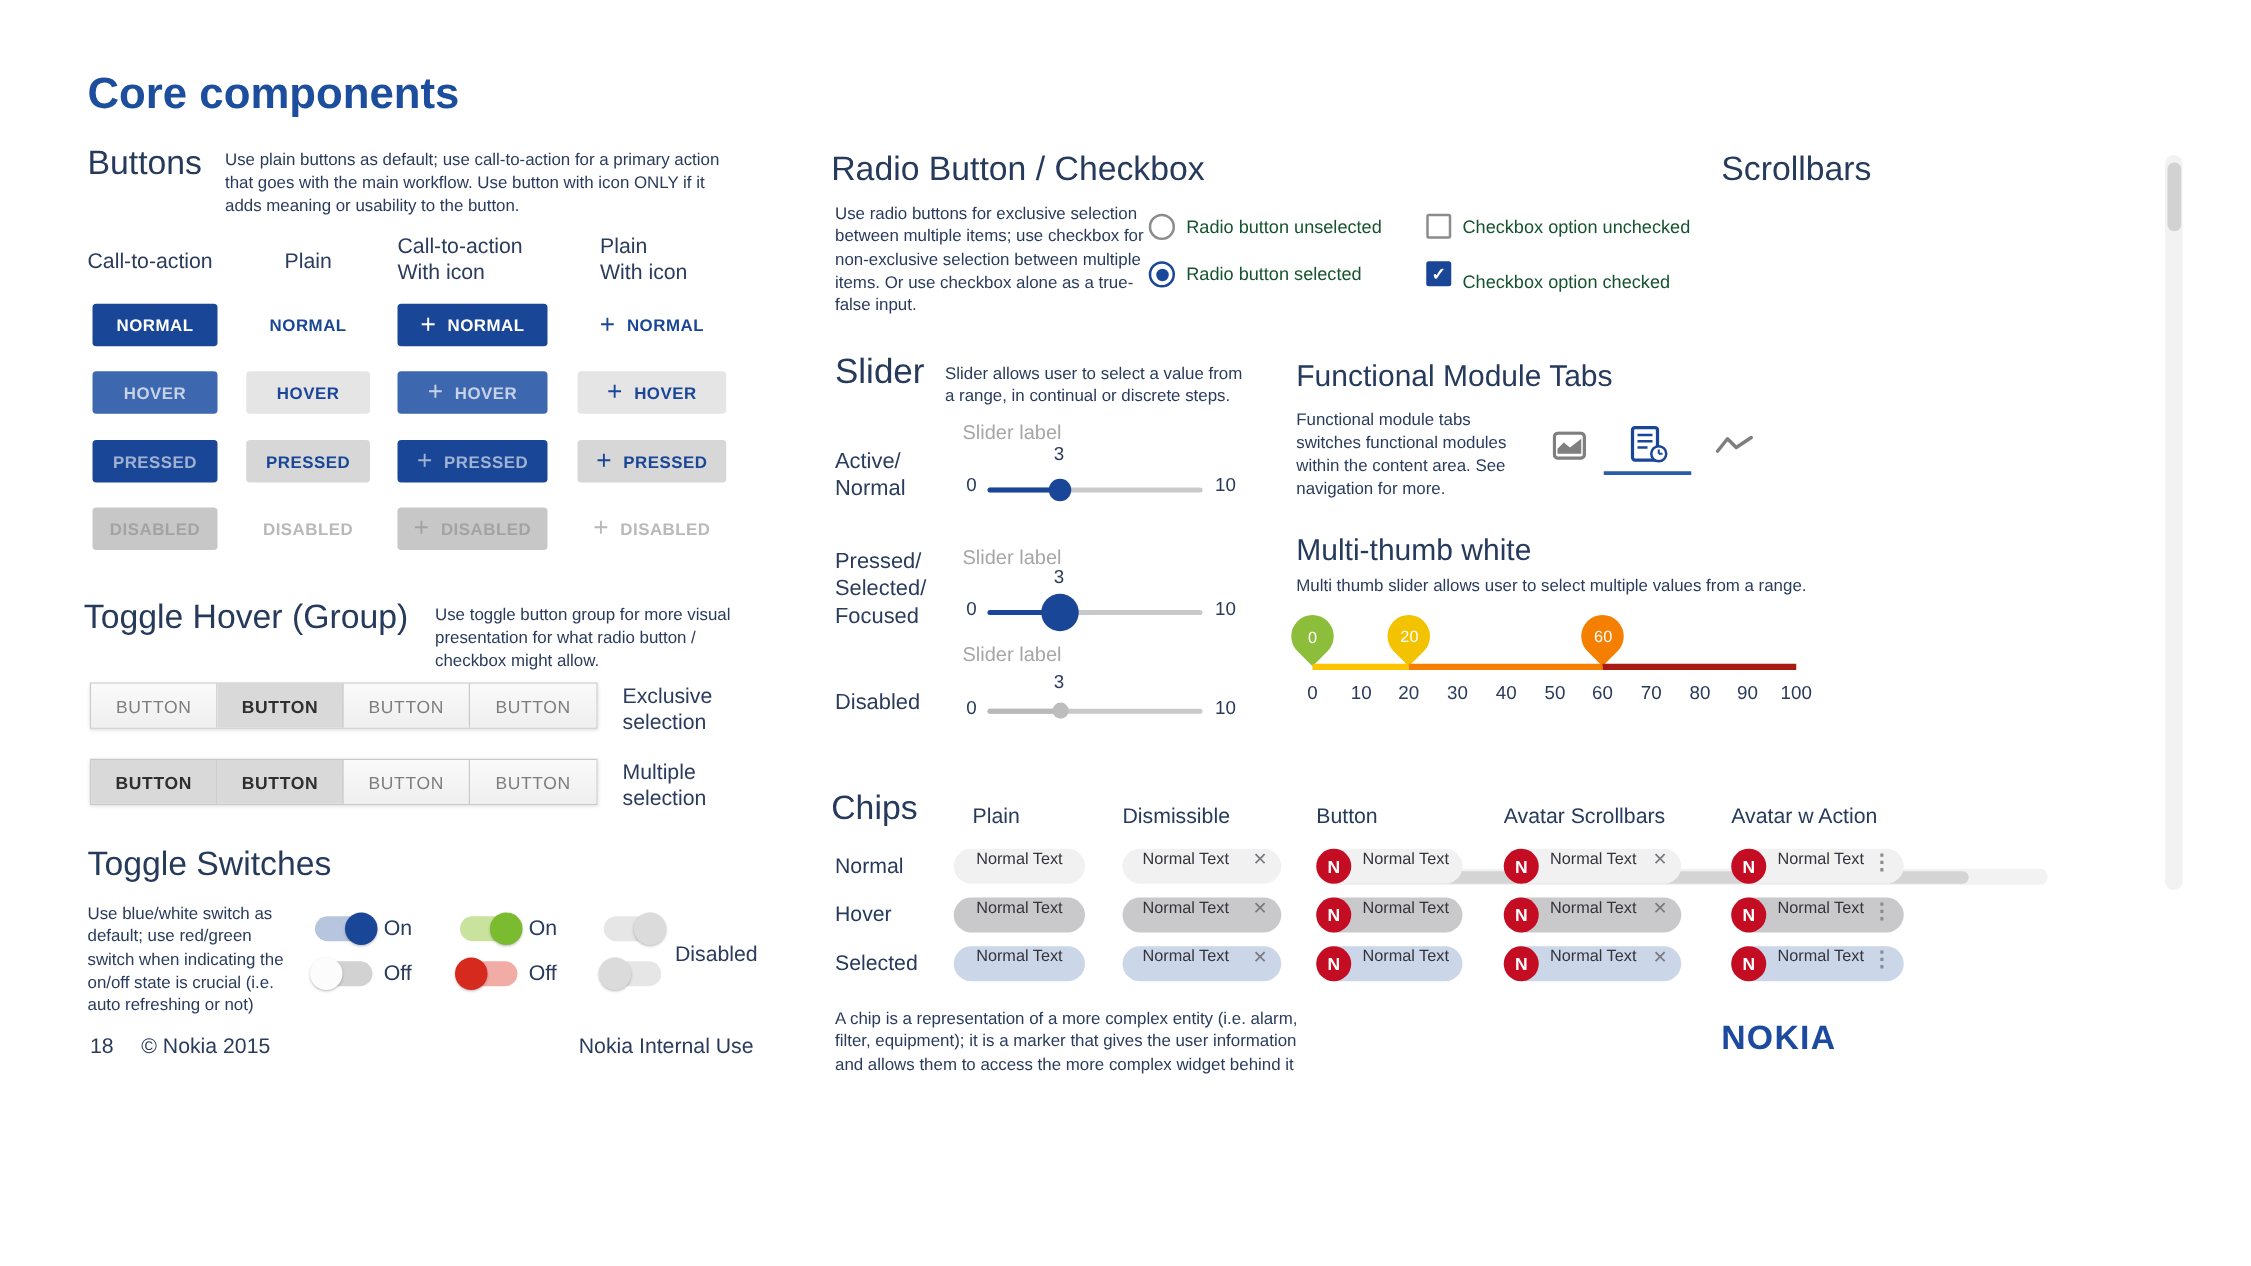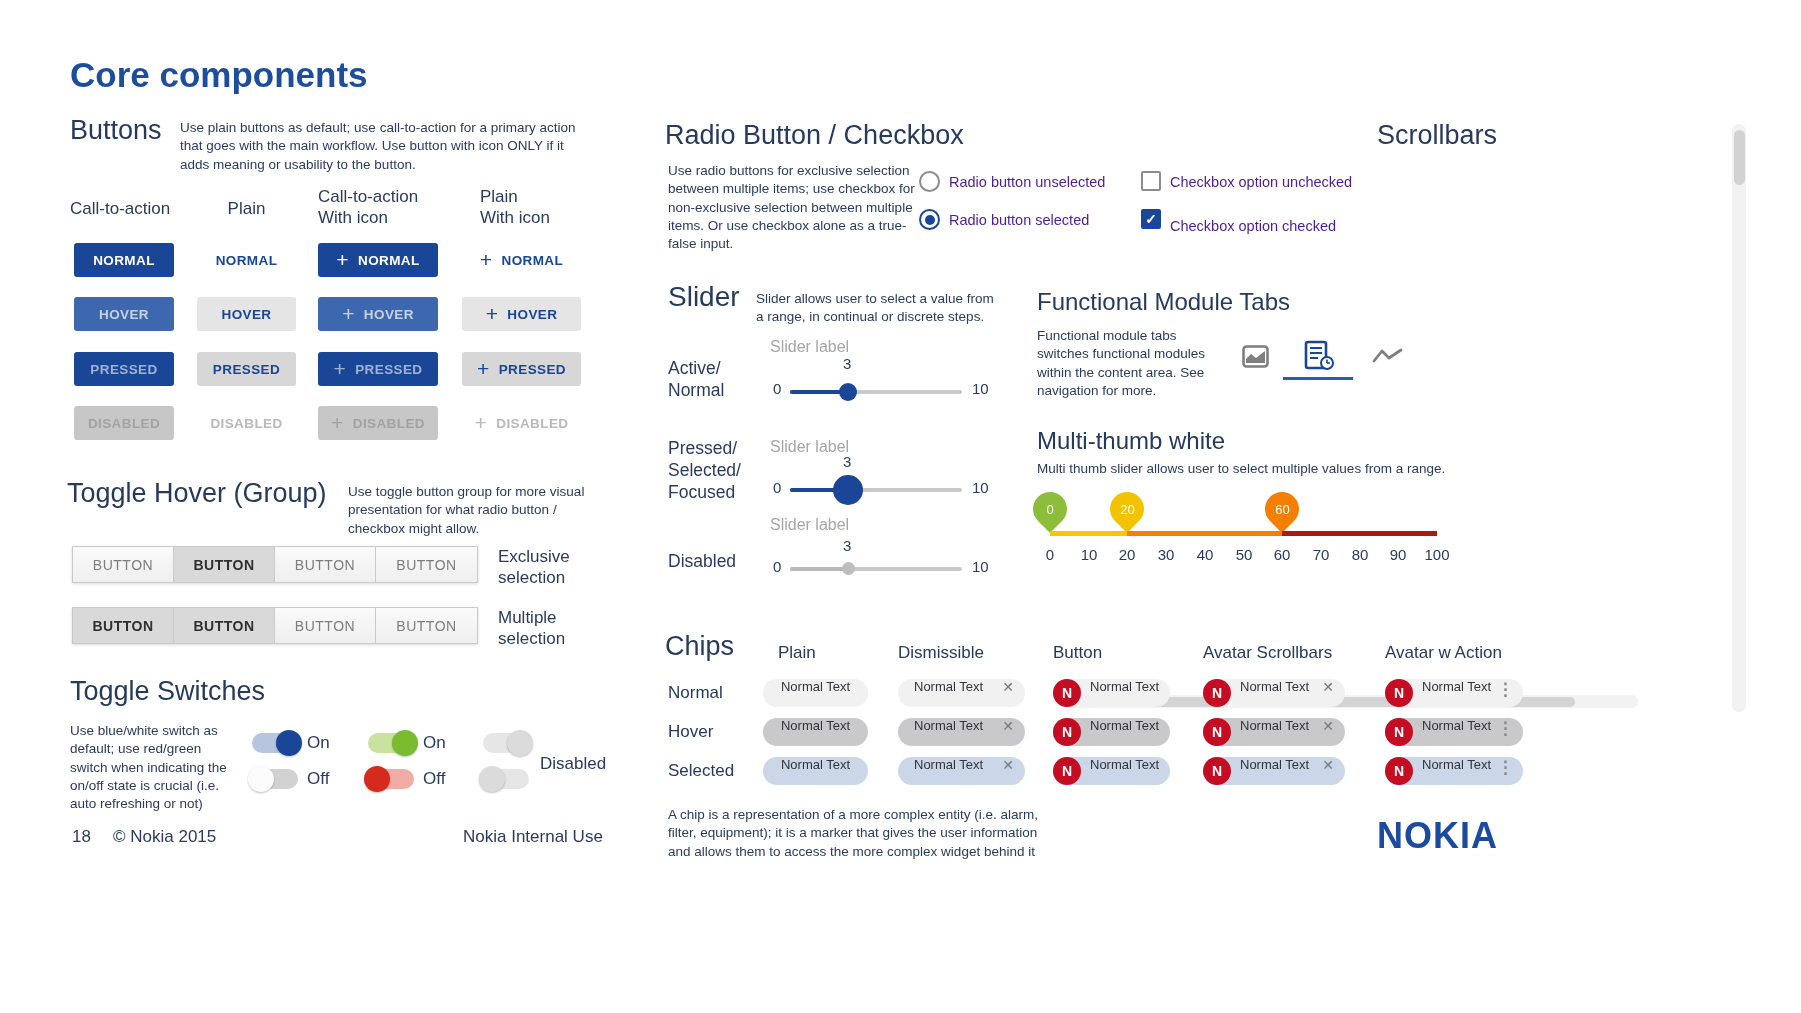--- a/index.html
+++ b/index.html
@@ -55,21 +55,21 @@
   .radio { position:absolute; width:21px; height:21px; border-radius:50%;
            border:2px solid #8C8C8C; background:#fff; }
   .radio.sel { border-color:#1A4697; }
   .radio.sel .dot { position:absolute; left:3.5px; top:3.5px; width:10px; height:10px;
                     border-radius:50%; background:#1A4697; }
   .cb { position:absolute; width:20px; height:20px; border:2px solid #8C8C8C;
         border-radius:2px; background:#fff; }
   .cb.checked { background:#1A4697; border-color:#1A4697; display:flex;
                 align-items:center; justify-content:center; color:#fff;
                 font-size:14px; font-weight:700; }
-  .rc-label { position:absolute; font-size:14.5px; color:#4c1d95; }
+  .rc-label { position:absolute; font-size:14.5px; color:#14532d; }
 
   
   .strack { position:absolute; height:4px; border-radius:2px; background:#C9C9C9; }
   .sfill  { position:absolute; height:4px; border-radius:2px; background:#1A4697; }
   .sfill.dis { background:#B9B9B9; }
   .sthumb { position:absolute; border-radius:50%; background:#1A4697; }
   .sthumb.dis { background:#BDBDBD; }
   .slabel { position:absolute; font-size:16px; color:#A6A6A6; }
   .snum { position:absolute; font-size:15px; color:#2A3B5C; }
 
@@ -102,21 +102,21 @@
   .chip .x { margin-left:auto; margin-right:11px; color:#77787C; font-size:14px; }
   .chip .kebab { margin-left:auto; margin-right:9px; color:#8A8B90; font-size:17px; font-weight:700; }
   .chip .av { position:absolute; left:0; top:0; width:28px; height:28px; border-radius:50%;
               background:#C40D22; color:#fff; display:flex; align-items:center;
               justify-content:center; font-weight:700; font-size:14px; }
   .av-chip { padding-left:37px; }
   .col-head { position:absolute; font-size:17px; color:#263A5C; }
   .row-head { position:absolute; font-size:17px; color:#263A5C; }
 
   .footer { position:absolute; font-size:17px; color:#2A3B5C; }
-  .nokia { position:absolute; left:1377px; top:815px; font-size:36px; font-weight:800;
+  .nokia { position:absolute; left:1377px; top:815px; font-size:27px; font-weight:800;
            color:#1B4A9E; letter-spacing:1px; }
 </style>
 </head>
 <body>
 
 <div class="abs h1" style="left:70px;top:55px">Core components</div>
 
 <div class="abs h2" style="left:70px;top:115px">Buttons</div>
 <div class="abs desc" style="left:180px;top:119px;width:400px">Use plain buttons as default; use call-to-action for a primary action that goes with the main workflow. Use button with icon ONLY if it adds meaning or usability to the button.</div>
 

